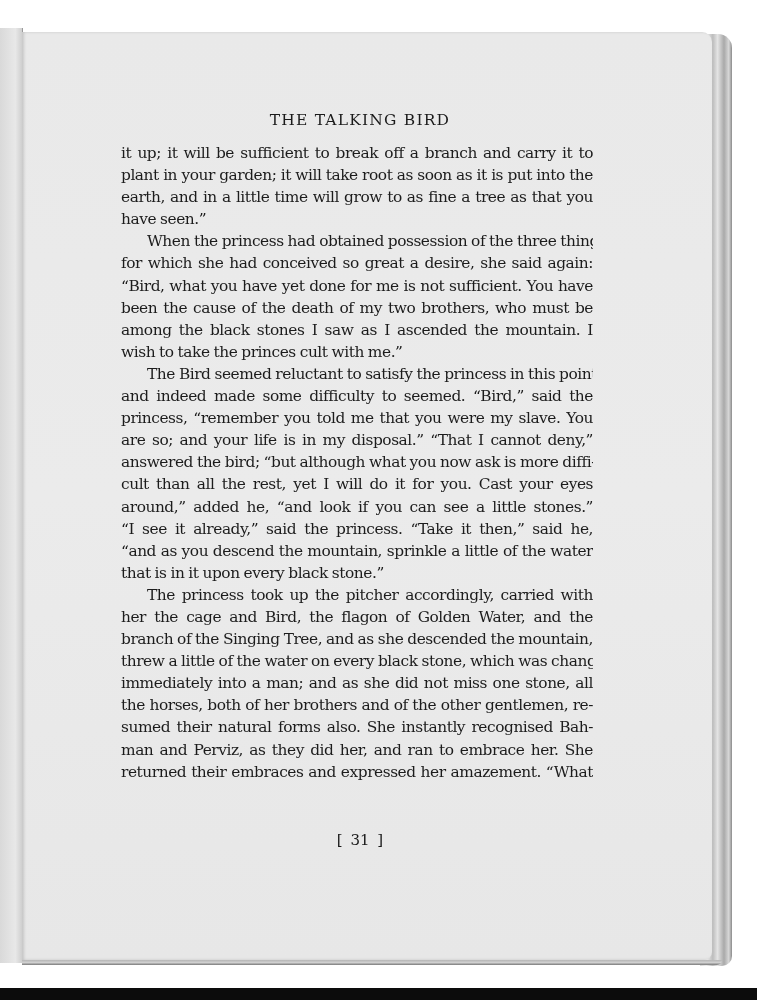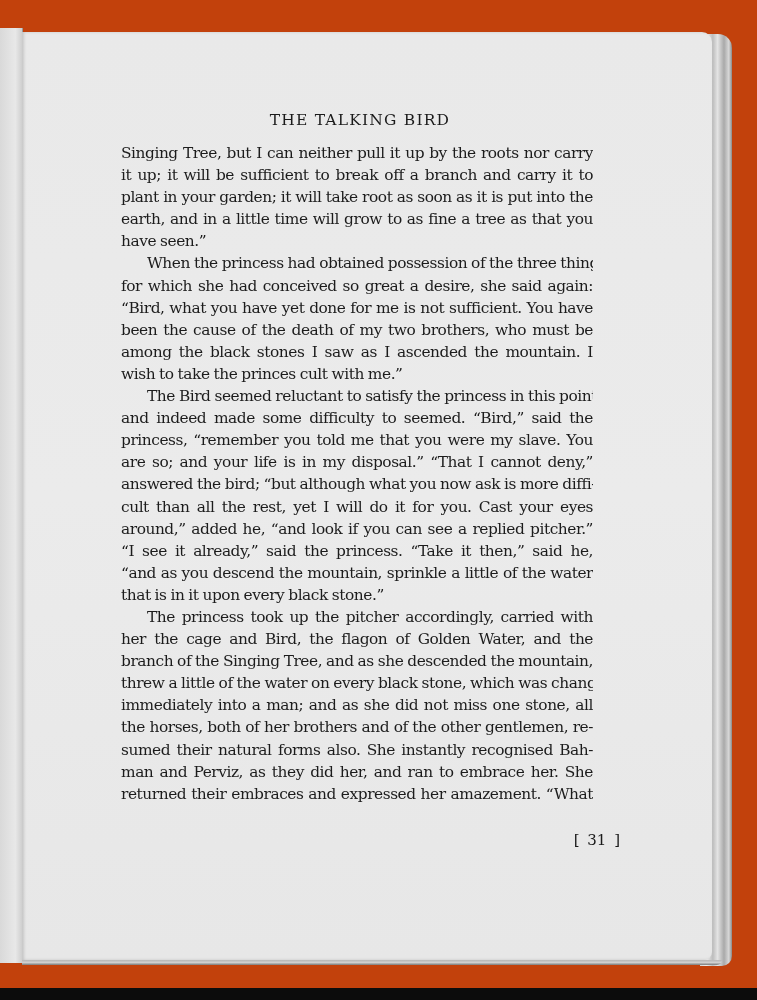--- a/index.html
+++ b/index.html
@@ -7,21 +7,21 @@
       padding: 0;
       width: 757px;
       height: 1000px;
       background: #0c0c0c;
       overflow: hidden;
     }
     .scene {
       position: relative;
       width: 757px;
       height: 988px;
-      background: #c2410c;
+      background: #ffffff;
     }
     .left-page {
       position: absolute;
       left: 0;
       top: 28px;
       width: 22px;
       height: 935px;
       background: linear-gradient(to right, #d9d9d9, #e8e8e8 70%, #cfcfcf);
       border-right: 1px solid #9a9a9a;
     }
@@ -89,57 +89,56 @@
       text-align-last: left;
     }
     .line.indent {
       padding-left: 26px;
     }
     .folio {
       position: absolute;
       left: 100px;
       width: 520px;
       top: 831px;
-      text-align: right;
+      text-align: center;
       font-family: "DejaVu Serif", serif;
       font-size: 15px;
       color: #1a1a1a;
       word-spacing: 3px;
     }
   </style>
 </head>
 <body>
 
 <div class="scene">
   <div class="left-page"></div>
   <div class="page-stack"></div>
   <div class="page"></div>
   <div class="bottom-edge"></div>
 
   <div class="running-head">THE TALKING BIRD</div>
 
   <div class="text-block" id="text-block">
-      <span class="line">Singing Tree, but I can neither pull it up by the roots nor carry</span>
       <span class="line">it up; it will be sufficient to break off a branch and carry it to</span>
       <span class="line">plant in your garden; it will take root as soon as it is put into the</span>
       <span class="line">earth, and in a little time will grow to as fine a tree as that you</span>
       <span class="line last">have seen.”</span>
       <span class="line indent">When the princess had obtained possession of the three things</span>
       <span class="line">for which she had conceived so great a desire, she said again:</span>
       <span class="line">“Bird, what you have yet done for me is not sufficient.   You have</span>
       <span class="line">been the cause of the death of my two brothers, who must be</span>
       <span class="line">among the black stones I saw as I ascended the mountain.  I</span>
       <span class="line last">wish to take the princes cult with me.”</span>
       <span class="line indent">The Bird seemed reluctant to satisfy the princess in this point,</span>
       <span class="line">and indeed made some difficulty to seemed.   “Bird,” said the</span>
       <span class="line">princess, “remember you told me that you were my slave.   You</span>
       <span class="line">are so; and your life is in my disposal.”   “That I cannot deny,”</span>
       <span class="line">answered the bird; “but although what you now ask is more diffi-</span>
       <span class="line">cult than all the rest, yet I will do it for you.   Cast your eyes</span>
-      <span class="line">around,” added he, “and look if you can see a replied pitcher.”</span>
+      <span class="line">around,” added he, “and look if you can see a little stones.”</span>
       <span class="line">“I see it already,” said the princess.   “Take it then,” said he,</span>
       <span class="line">“and as you descend the mountain, sprinkle a little of the water</span>
       <span class="line last">that is in it upon every black stone.”</span>
       <span class="line indent">The princess took up the pitcher accordingly, carried with</span>
       <span class="line">her the cage and Bird, the flagon of Golden Water, and the</span>
       <span class="line">branch of the Singing Tree, and as she descended the mountain,</span>
       <span class="line">threw a little of the water on every black stone, which was changed</span>
       <span class="line">immediately into a man; and as she did not miss one stone, all</span>
       <span class="line">the horses, both of her brothers and of the other gentlemen, re-</span>
       <span class="line">sumed their natural forms also.   She instantly recognised Bah-</span>

